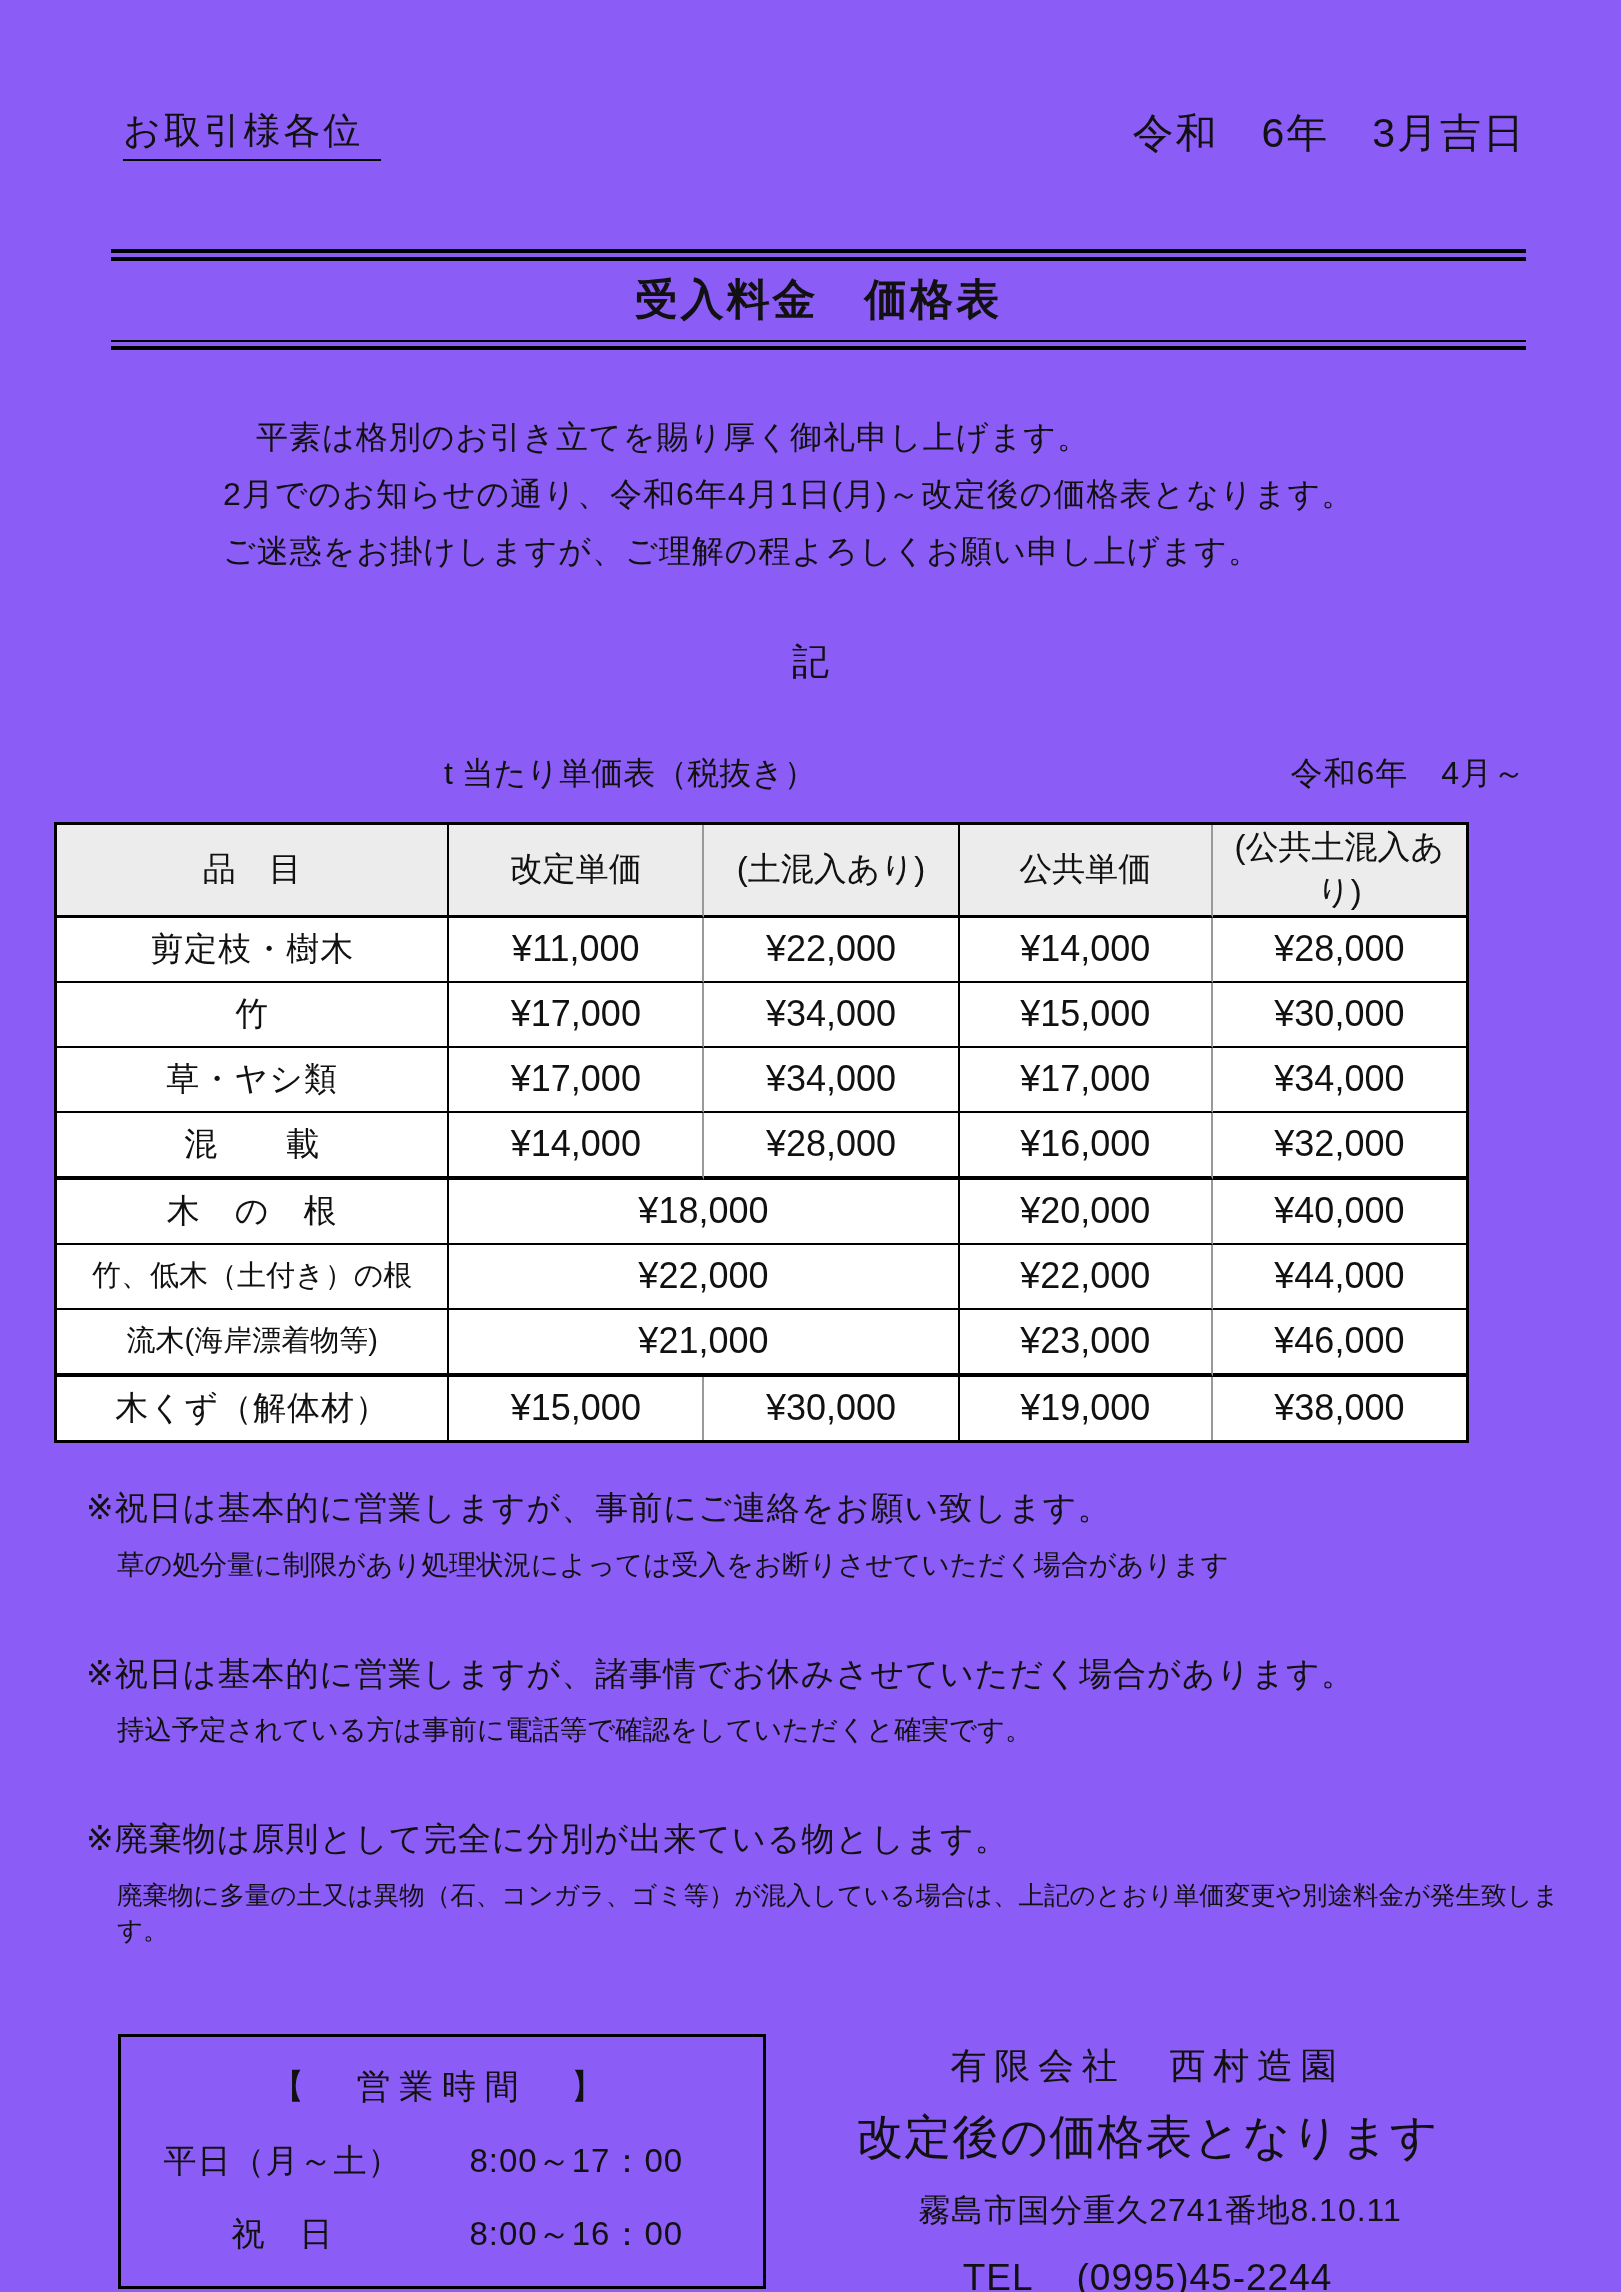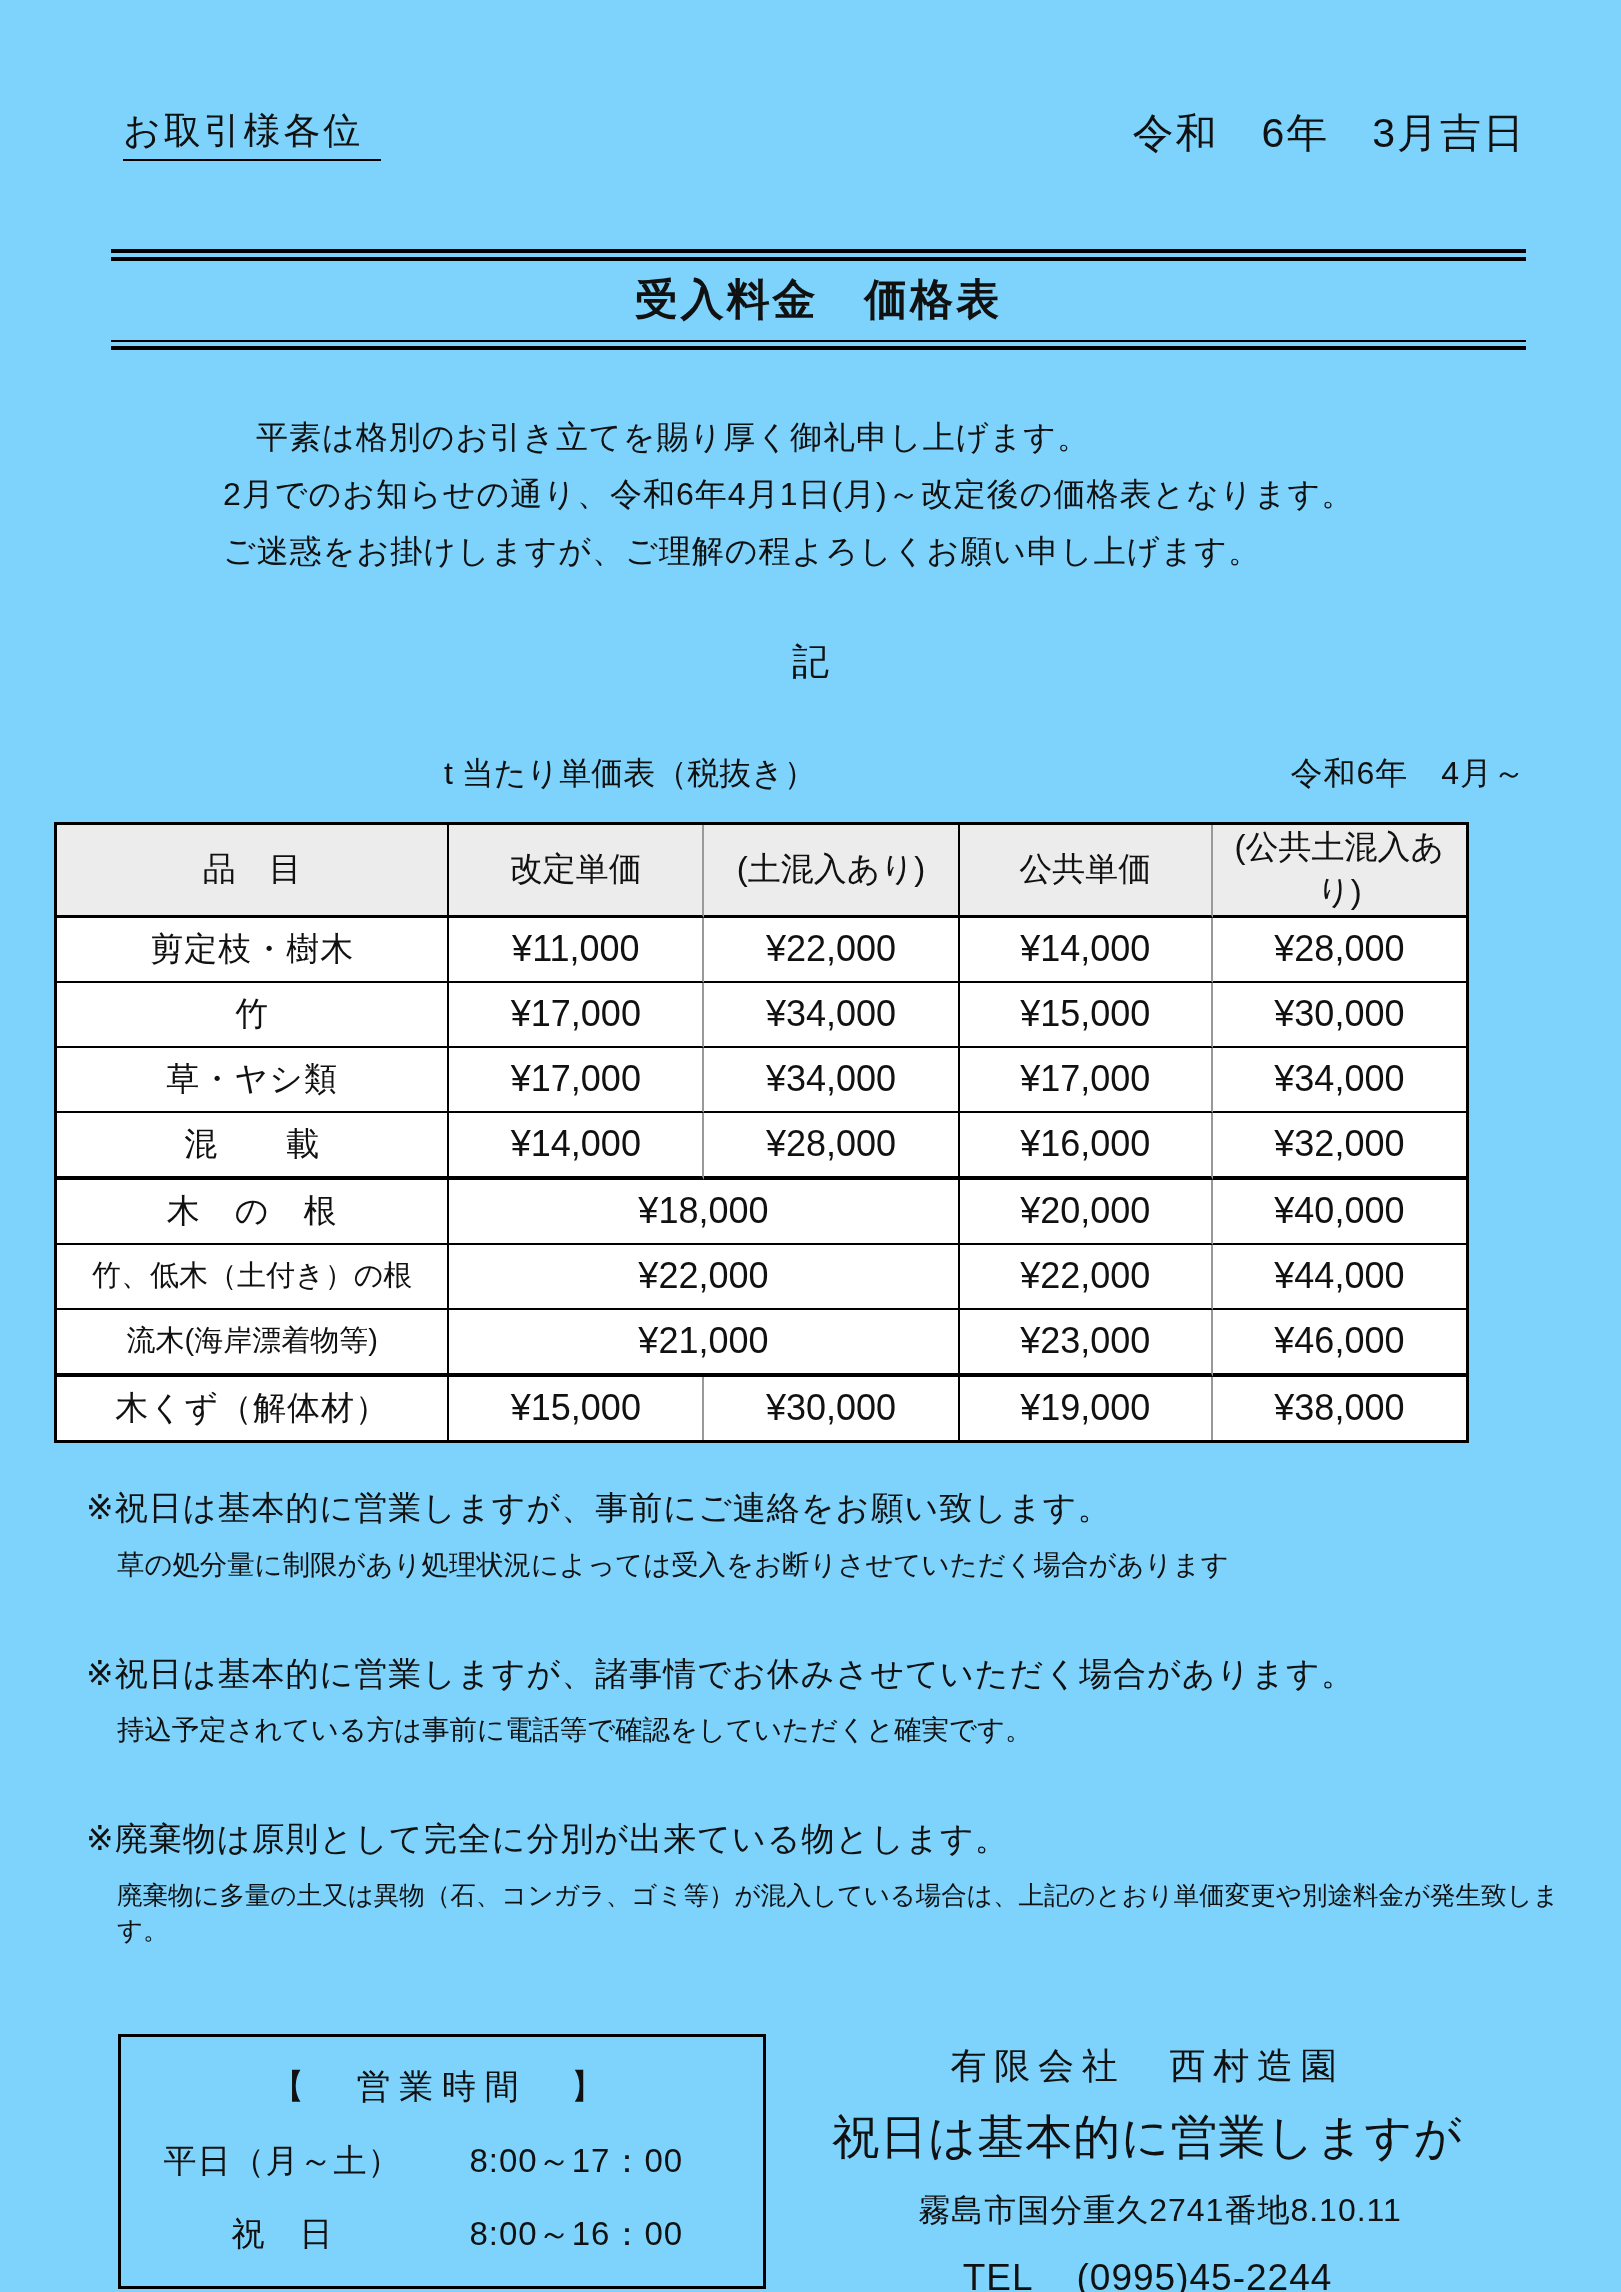--- a/index.html
+++ b/index.html
@@ -1,20 +1,20 @@
 <!DOCTYPE html>
 <html lang="ja"><head>
 <meta charset="utf-8">
 <style>
   html,body{margin:0;padding:0;background:#fff;}
   .page{
     position:relative;
     width:1621px;
     height:2293px;
-    background:#7dd3fc;
+    background:#8b5cf6;
     color:#111;
     font-family:"Liberation Sans","DejaVu Sans",sans-serif;
     overflow:hidden;
   }
   
   .top-row{
     display:flex;
     justify-content:space-between;
     align-items:flex-end;
     padding:106px 95px 0 123px;
@@ -265,21 +265,21 @@
         <div class="hours-value">8:00～17：00</div>
         <div class="hours-label">祝　日</div>
         <div class="hours-value">8:00～16：00</div>
 
       </div>
 
     </div>
 
     <div class="company">
       <div class="company-name">有限会社　西村造園</div>
-      <div class="company-brand">祝日は基本的に営業しますが</div>
+      <div class="company-brand">改定後の価格表となります</div>
       <div class="company-address">霧島市国分重久2741番地8.10.11</div>
       <div class="company-tel">
         <span class="contact-label">TEL</span><span>(0995)45-2244</span>
       </div>
 
     </div>
 
   </div>
 
 </div>

